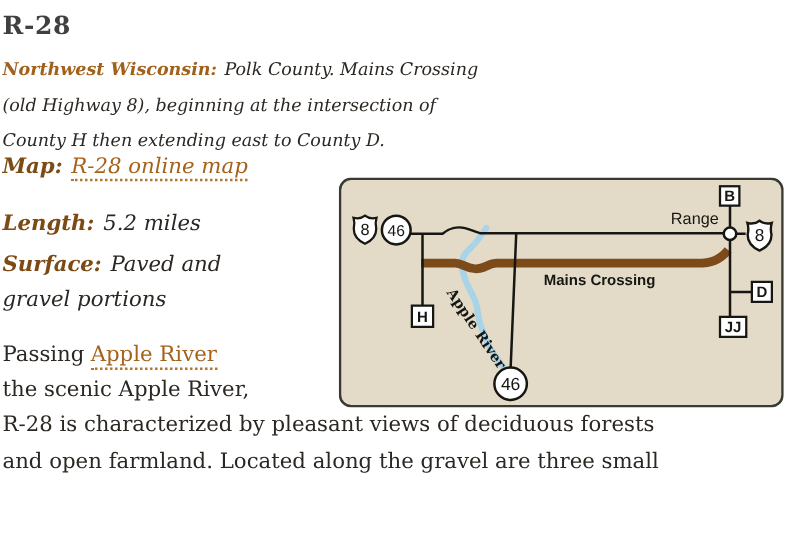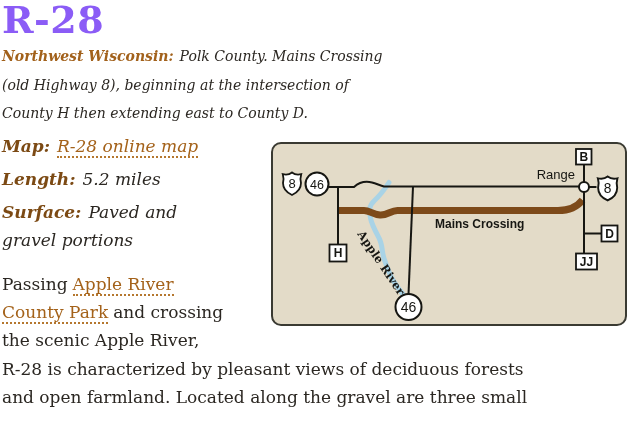--- a/index.html
+++ b/index.html
@@ -3,27 +3,27 @@
 <meta charset="utf-8">
 <style>
   html,body { margin:0; padding:0; background:#fff; }
   .page {
     position:relative; width:630px; height:430px; background:#ffffff;
     font-family:"DejaVu Serif", serif; color:#2b2722; overflow:hidden;
   }
   .abs { position:absolute; }
   .line { white-space:nowrap; }
   .page-title {
-    left:2px; top:0px; margin:0; font-size:38px; line-height:40px;
-    font-weight:bold; color:#8b5cf6; letter-spacing:0.5px;
+    left:2px; top:0px; margin:0; font-size:20px; line-height:40px;
+    font-weight:bold; color:#404040; letter-spacing:0.5px;
   }
   .intro { left:2px; top:42px; font-size:14px; font-style:italic; line-height:28.5px; }
   .region-label { font-weight:bold; color:#a2611b; margin-right:6px; }
   .detail { left:2px; font-size:17px; font-style:italic; line-height:27.5px; }
-  .detail-map { top:133px; }
+  .detail-map { top:120px; }
   .detail-length { top:166px;text-align:right; }
   .detail-surface { top:199px; }
   .lbl { font-weight:bold; color:#7c4a14; margin-right:7px; }
   .link {
     color:#a4621a; text-decoration:none; border-bottom:2px dotted #b5772e;
     cursor:pointer;
   }
   .description { left:2px; top:270px; font-size:17px; line-height:28.2px; }
   .gap-r { margin-right:5px; }
   .gap-l { margin-left:5px; }
@@ -56,23 +56,20 @@
   <div class="abs detail detail-surface">
     <div class="line">
       <span class="lbl">Surface:</span><span>Paved and</span>
     </div>
     <div class="line">gravel portions</div>
   </div>
 
   <div class="abs description">
     <div class="line">
       <span class="gap-r">Passing</span><a class="link">Apple River</a>
-    </div>
-    <div class="line">
-      <a class="link">County Park</a><span class="gap-l">and crossing</span>
     </div>
     <div class="line">the scenic Apple River,</div>
     <div class="line">R-28 is characterized by pleasant views of deciduous forests</div>
     <div class="line">and open farmland. Located along the gravel are three small</div>
   </div>
 
   <div class="abs route-map">
     <svg width="356" height="184" viewBox="0 0 356 184" xmlns="http://www.w3.org/2000/svg">
 
       <rect x="1" y="1" width="354" height="182" rx="9" ry="9" stroke="#3a3a32" stroke-width="2" fill="#e3dbc8"></rect>

